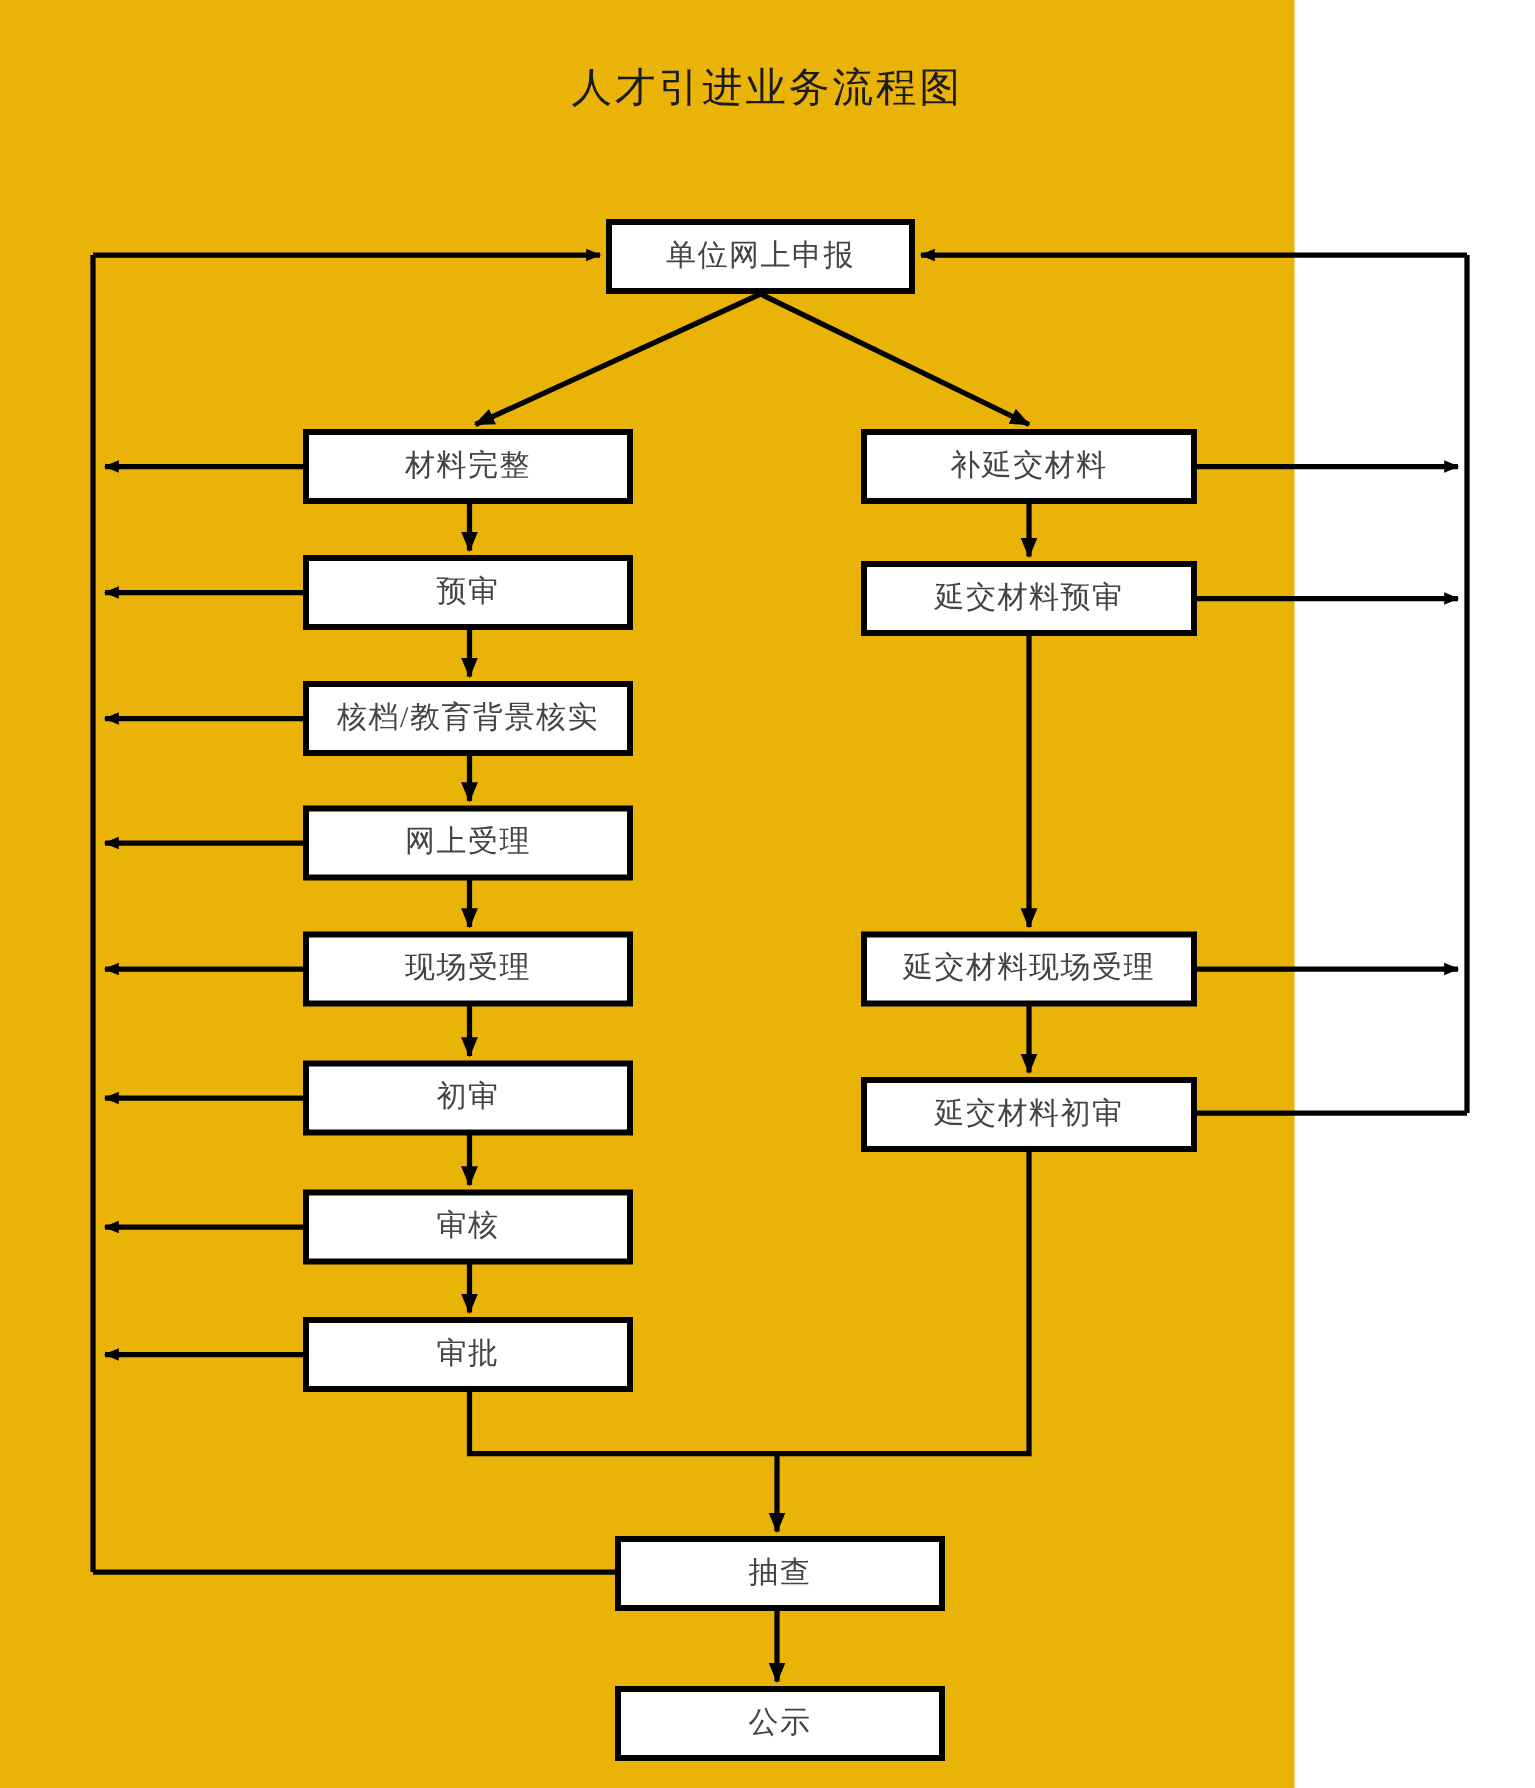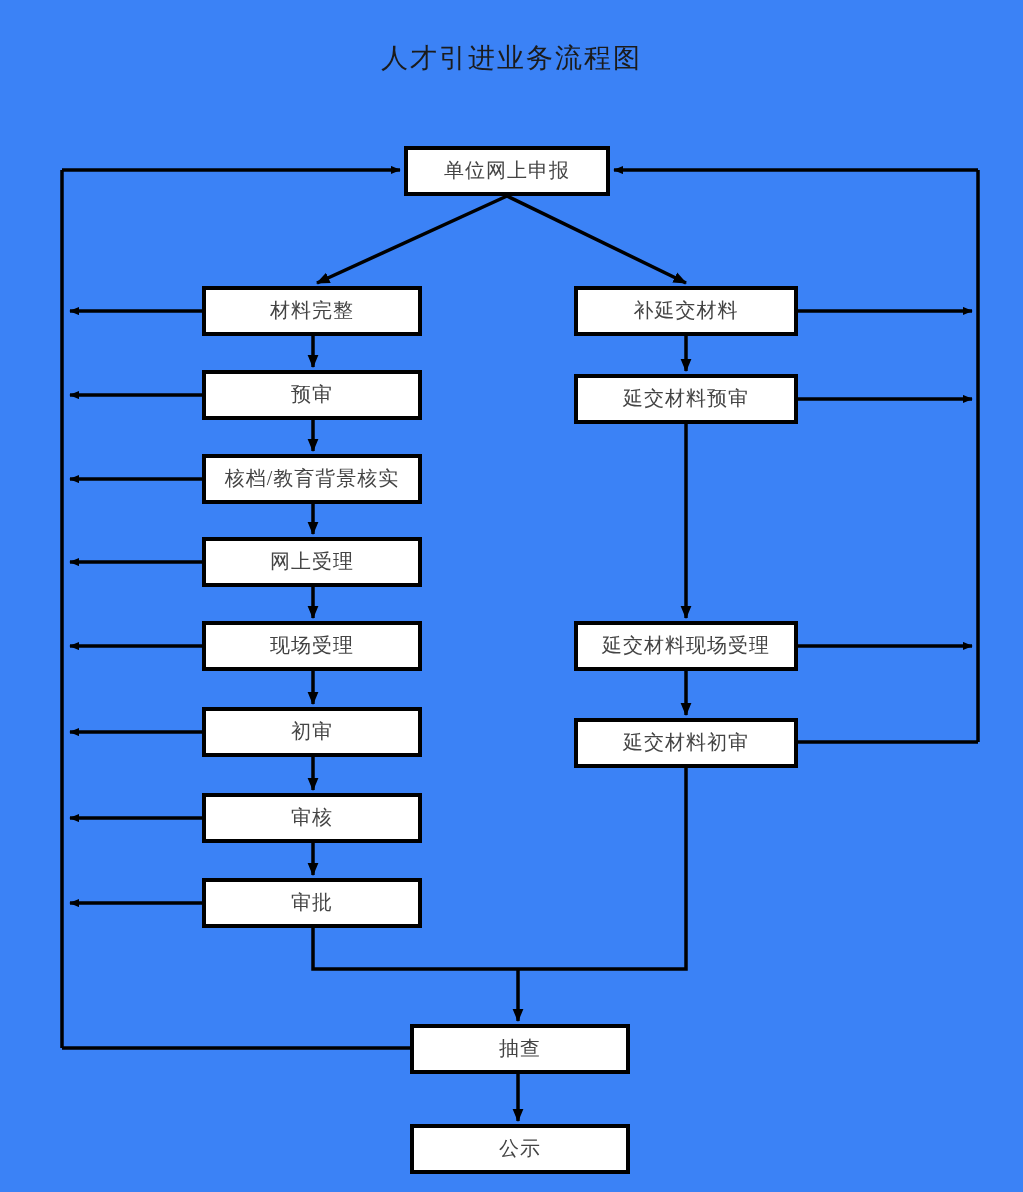--- a/index.html
+++ b/index.html
@@ -8,23 +8,23 @@
     background: #ffffff;
   }
   body {
     width: 1023px;
     height: 1192px;
     font-family: "Liberation Serif", "DejaVu Serif", serif;
     overflow: hidden;
   }
   #diagram-root {
     position: relative;
-    width: 1023px;
+    width: 863px;
     height: 1192px;
-    background: #3b82f6;
+    background: #eab308;
   }
   .chart-title {
     position: absolute;
     left: 0;
     top: 40px;
     width: 1023px;
     text-align: center;
     font-size: 27px;
     color: #1b1b1b;
     letter-spacing: 2px;

